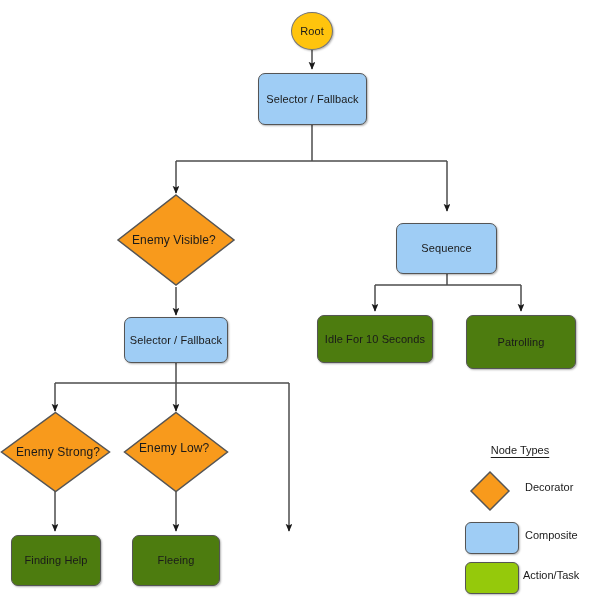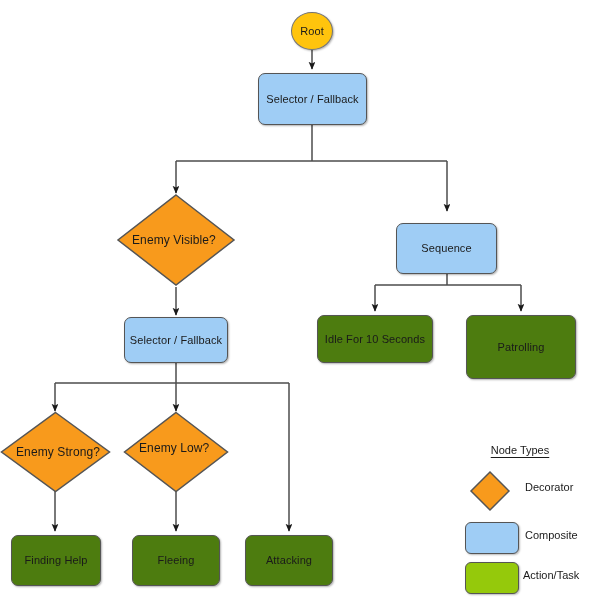--- a/index.html
+++ b/index.html
@@ -177,21 +177,21 @@
   </div>
 
   <div class="node node-rect node-composite" style="left:396px; top:215px; width:101px; height:51px;margin-top:8px;">
     <span class="node-label">Sequence</span>
   </div>
 
   <div class="node node-rect node-action" style="left:317px; top:315px; width:116px; height:48px;">
     <span class="node-label">Idle For 10 Seconds</span>
   </div>
 
-  <div class="node node-rect node-action" style="left:466px; top:315px; width:110px; height:64px;">
+  <div class="node node-rect node-action" style="left:466px; top:315px; width:110px; height:54px;">
     <span class="node-label">Patrolling</span>
   </div>
 
   <div class="node node-rect node-composite" style="left:124px; top:317px; width:104px; height:46px;">
     <span class="node-label">Selector / Fallback</span>
   </div>
 
   <div class="diamond-wrap" style="left:0px; top:411px; width:111px; height:82px;">
     <svg class="diamond-shape" viewBox="0 0 111 82" preserveAspectRatio="none" xmlns="http://www.w3.org/2000/svg">
       <polygon points="55.5,1.5 109.5,41 55.5,80.5 1.5,41" fill="#F89A1C" stroke="#555555" stroke-width="1.5"></polygon>
@@ -207,23 +207,20 @@
   </div>
 
   <div class="node node-rect node-action" style="left:11px; top:535px; width:90px; height:51px;">
     <span class="node-label">Finding Help</span>
   </div>
 
   <div class="node node-rect node-action" style="left:132px; top:535px; width:88px; height:51px;">
     <span class="node-label">Fleeing</span>
   </div>
 
-  <div class="node node-rect node-action" style="left:245px; top:535px; width:88px; height:51px;">
-    <span class="node-label">Attacking</span>
-  </div>
 
   <div id="legend">
     <div class="legend-title">Node Types</div>
 
     <div class="legend-row" style="top:30px;">
       <svg class="legend-swatch-diamond" viewBox="0 0 42 42" xmlns="http://www.w3.org/2000/svg">
         <polygon points="21,2 40,21 21,40 2,21" fill="#F89A1C" stroke="#555555" stroke-width="1.5"></polygon>
       </svg>
       <span class="legend-text">Decorator</span>
     </div>

